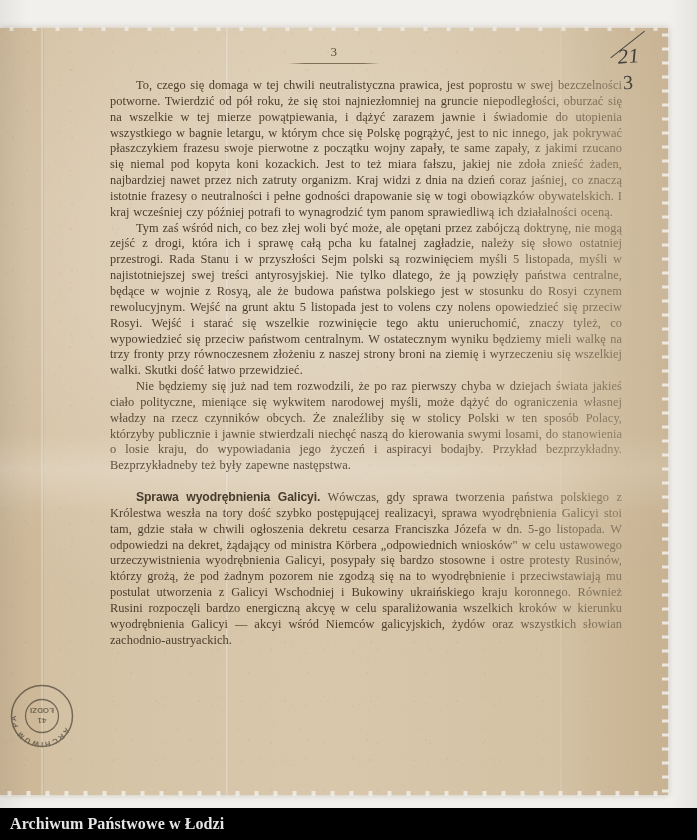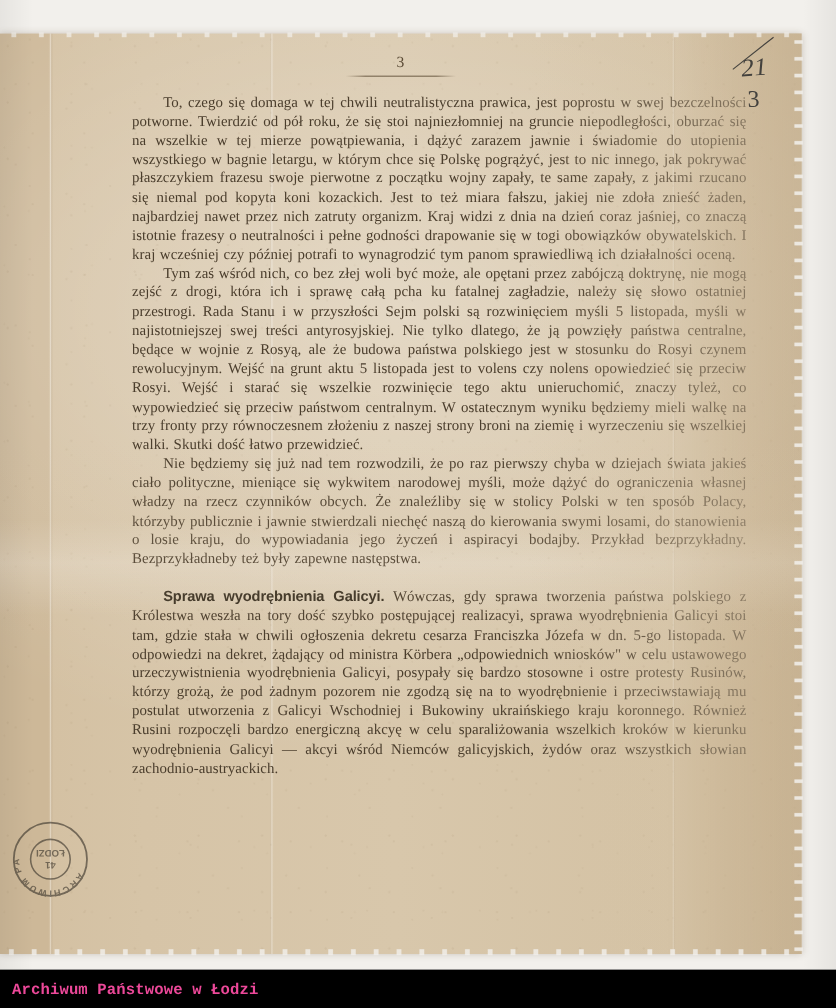--- a/index.html
+++ b/index.html
@@ -296,24 +296,24 @@
     left: 0;
     bottom: 0;
     width: 697px;
     height: 32px;
     background: #000000;
     display: flex;
     align-items: center;
   }
   #caption-bar .caption-text {
     margin-left: 10px;
-    color: #ec4899;
-    font-family: Liberation Mono, monospace;
+    color: #e5e5e5;
+    font-family: Liberation Serif, serif;
     font-weight: bold;
-    font-size: 13px;
+    font-size: 16px;
     letter-spacing: .1px;
   }
 </style>
 </head>
 <body>
 
 <div id="scan">
 
   <div id="paper">
     <div class="speckle"></div>

